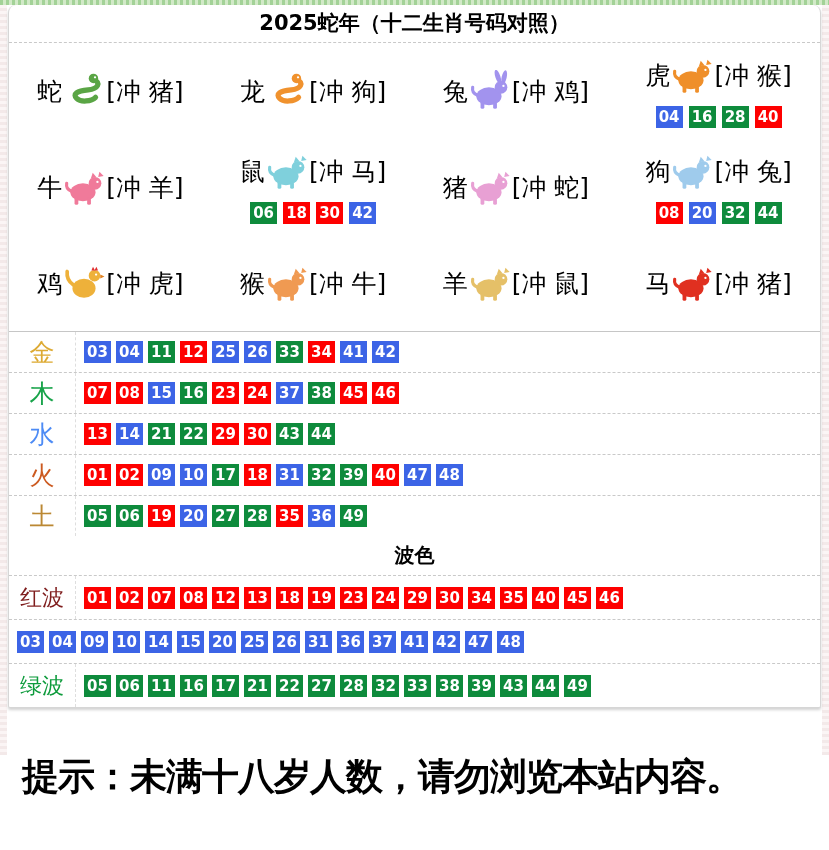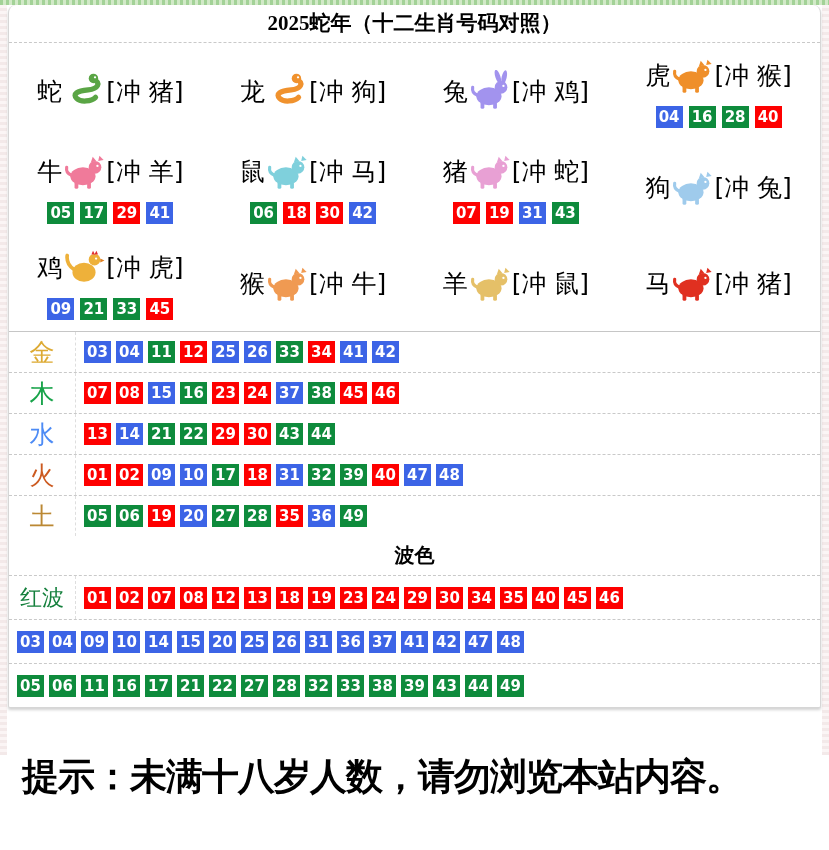--- a/index.html
+++ b/index.html
@@ -18,21 +18,21 @@
 
   .panel{
     position:absolute;left:8px;top:5px;width:811px;
     background:#fff;border:1px solid #d6d6d6;border-top:none;
     border-radius:8px 8px 2px 2px;
     box-shadow:0 2px 3px rgba(0,0,0,.18);
   }
 
   .page-title{
     text-align:center;font-size:21px;font-weight:bold;
-    padding:4px 0 5px 0;border-bottom:1px dashed #c9c9c9;font-family:Liberation Serif, serif;
+    padding:4px 0 5px 0;border-bottom:1px dashed #c9c9c9;
   }
 
   .zodiac-grid{
     display:grid;grid-template-columns:repeat(4,1fr);
     border-bottom:1px solid #c6c6c6;
   }
   .z-cell{height:96px;display:flex;flex-direction:column;align-items:center;justify-content:center;row-gap:10px;}
   .z-top{display:flex;align-items:center;font-size:25px;line-height:1;white-space:nowrap;}
   .z-top .icon{width:42px;height:42px;margin:0 1px;flex:none;}
   .z-nums{white-space:nowrap;}
@@ -142,21 +142,20 @@
               <path d="M26.5 12 l1.8 -5.5 l3.4 4 z" fill="#f07a9a"></path>
               <path d="M33.5 10.5 l1.2 -5 l4 4 z" fill="#f07a9a"></path>
               <ellipse cx="19" cy="25" rx="12" ry="8.5" fill="#f07a9a"></ellipse>
               <circle cx="30.5" cy="16.5" r="6" fill="#f07a9a"></circle>
               <rect x="11" y="30" width="3.6" height="7" rx="1.6" fill="#f07a9a"></rect>
               <rect x="23" y="30" width="3.6" height="7" rx="1.6" fill="#f07a9a"></rect>
               <circle cx="32.8" cy="15.2" r="1.1" fill="#fff"></circle>
             </svg></span>
           <span class="clash">[冲 羊]</span>
         </div>
-        <div class="z-nums"><span class="numbox" style="background: rgb(14, 139, 60);">05</span><span class="numbox" style="background: rgb(14, 139, 60);">17</span><span class="numbox" style="background: rgb(254, 0, 0);">29</span><span class="numbox" style="background: rgb(60, 100, 230);">41</span></div>
       </div>
       <div class="z-cell">
         <div class="z-top">
           <span>鼠</span>
           <span class="icon"><svg width="42" height="42" viewBox="0 0 40 40">
               <path d="M8 24 q-5.5 -2 -4.5 -7.5" stroke="#7fd0dc" stroke-width="3" fill="none" stroke-linecap="round"></path>
               <path d="M26.5 12 l1.8 -5.5 l3.4 4 z" fill="#7fd0dc"></path>
               <path d="M33.5 10.5 l1.2 -5 l4 4 z" fill="#7fd0dc"></path>
               <ellipse cx="19" cy="25" rx="12" ry="8.5" fill="#7fd0dc"></ellipse>
               <circle cx="30.5" cy="16.5" r="6" fill="#7fd0dc"></circle>
@@ -176,52 +175,51 @@
               <path d="M26.5 12 l1.8 -5.5 l3.4 4 z" fill="#e8a0d4"></path>
               <path d="M33.5 10.5 l1.2 -5 l4 4 z" fill="#e8a0d4"></path>
               <ellipse cx="19" cy="25" rx="12" ry="8.5" fill="#e8a0d4"></ellipse>
               <circle cx="30.5" cy="16.5" r="6" fill="#e8a0d4"></circle>
               <rect x="11" y="30" width="3.6" height="7" rx="1.6" fill="#e8a0d4"></rect>
               <rect x="23" y="30" width="3.6" height="7" rx="1.6" fill="#e8a0d4"></rect>
               <circle cx="32.8" cy="15.2" r="1.1" fill="#fff"></circle>
             </svg></span>
           <span class="clash">[冲 蛇]</span>
         </div>
-        <div class="z-nums"><span class="numbox" style="background: rgb(254, 0, 0);">07</span><span class="numbox" style="background: rgb(254, 0, 0);">19</span><span class="numbox" style="background: rgb(60, 100, 230);">31</span><span class="numbox" style="background: rgb(14, 139, 60);">43</span></div>
       </div>
       <div class="z-cell">
         <div class="z-top">
           <span>狗</span>
           <span class="icon"><svg width="42" height="42" viewBox="0 0 40 40">
               <path d="M8 24 q-5.5 -2 -4.5 -7.5" stroke="#9fcbec" stroke-width="3" fill="none" stroke-linecap="round"></path>
               <path d="M26.5 12 l1.8 -5.5 l3.4 4 z" fill="#9fcbec"></path>
               <path d="M33.5 10.5 l1.2 -5 l4 4 z" fill="#9fcbec"></path>
               <ellipse cx="19" cy="25" rx="12" ry="8.5" fill="#9fcbec"></ellipse>
               <circle cx="30.5" cy="16.5" r="6" fill="#9fcbec"></circle>
               <rect x="11" y="30" width="3.6" height="7" rx="1.6" fill="#9fcbec"></rect>
               <rect x="23" y="30" width="3.6" height="7" rx="1.6" fill="#9fcbec"></rect>
               <circle cx="32.8" cy="15.2" r="1.1" fill="#fff"></circle>
             </svg></span>
           <span class="clash">[冲 兔]</span>
         </div>
+        <div class="z-nums"><span class="numbox" style="background: rgb(254, 0, 0);">08</span><span class="numbox" style="background: rgb(60, 100, 230);">20</span><span class="numbox" style="background: rgb(14, 139, 60);">32</span><span class="numbox" style="background: rgb(14, 139, 60);">44</span></div>
       </div>
       <div class="z-cell">
         <div class="z-top">
           <span>鸡</span>
           <span class="icon"><svg width="42" height="42" viewBox="0 0 40 40">
               <path d="M10 22 q-7 -5 -6 -13" stroke="#eeb13a" stroke-width="3.5" fill="none" stroke-linecap="round"></path>
               <ellipse cx="20" cy="25" rx="11" ry="9" fill="#eeb13a"></ellipse>
               <circle cx="30" cy="13" r="5.5" fill="#eeb13a"></circle>
               <path d="M27 8 l1.6 -3.5 l1.6 3 l1.6 -3 l1.6 3.5 z" fill="#e03030"></path>
               <path d="M35.5 12 l4 1.8 l-4 1.8 z" fill="#e08020"></path>
               <circle cx="31.5" cy="12" r="1.1" fill="#fff"></circle>
             </svg></span>
           <span class="clash">[冲 虎]</span>
         </div>
-        <div class="z-nums"><span class="numbox" style="background: rgb(60, 100, 230);">09</span><span class="numbox" style="background: rgb(14, 139, 60);">21</span><span class="numbox" style="background: rgb(14, 139, 60);">33</span><span class="numbox" style="background: rgb(254, 0, 0);">45</span></div>
       </div>
       <div class="z-cell">
         <div class="z-top">
           <span>猴</span>
           <span class="icon"><svg width="42" height="42" viewBox="0 0 40 40">
               <path d="M8 24 q-5.5 -2 -4.5 -7.5" stroke="#f09a52" stroke-width="3" fill="none" stroke-linecap="round"></path>
               <path d="M26.5 12 l1.8 -5.5 l3.4 4 z" fill="#f09a52"></path>
               <path d="M33.5 10.5 l1.2 -5 l4 4 z" fill="#f09a52"></path>
               <ellipse cx="19" cy="25" rx="12" ry="8.5" fill="#f09a52"></ellipse>
               <circle cx="30.5" cy="16.5" r="6" fill="#f09a52"></circle>
@@ -339,21 +337,21 @@
           <span class="numbox" style="background: rgb(254, 0, 0);">35</span>
           <span class="numbox" style="background: rgb(60, 100, 230);">36</span>
           <span class="numbox" style="background: rgb(14, 139, 60);">49</span>
         </div>
       </div>
     </div>
 
   <div class="sec-head">波色</div>
   <div id="wave-rows">
       <div class="data-row wv-row">
-        <div class="row-label" style="color: #15803d;">红波</div>
+        <div class="row-label" style="color: #7f1d1d;">红波</div>
         <div class="row-nums">
           <span class="numbox" style="background: rgb(254, 0, 0);">01</span>
           <span class="numbox" style="background: rgb(254, 0, 0);">02</span>
           <span class="numbox" style="background: rgb(254, 0, 0);">07</span>
           <span class="numbox" style="background: rgb(254, 0, 0);">08</span>
           <span class="numbox" style="background: rgb(254, 0, 0);">12</span>
           <span class="numbox" style="background: rgb(254, 0, 0);">13</span>
           <span class="numbox" style="background: rgb(254, 0, 0);">18</span>
           <span class="numbox" style="background: rgb(254, 0, 0);">19</span>
           <span class="numbox" style="background: rgb(254, 0, 0);">23</span>
@@ -381,20 +379,21 @@
           <span class="numbox" style="background: rgb(60, 100, 230);">31</span>
           <span class="numbox" style="background: rgb(60, 100, 230);">36</span>
           <span class="numbox" style="background: rgb(60, 100, 230);">37</span>
           <span class="numbox" style="background: rgb(60, 100, 230);">41</span>
           <span class="numbox" style="background: rgb(60, 100, 230);">42</span>
           <span class="numbox" style="background: rgb(60, 100, 230);">47</span>
           <span class="numbox" style="background: rgb(60, 100, 230);">48</span>
         </div>
       </div>
       <div class="data-row wv-row">
+        <div class="row-label" style="color: rgb(14, 155, 60);">绿波</div>
         <div class="row-nums">
           <span class="numbox" style="background: rgb(14, 139, 60);">05</span>
           <span class="numbox" style="background: rgb(14, 139, 60);">06</span>
           <span class="numbox" style="background: rgb(14, 139, 60);">11</span>
           <span class="numbox" style="background: rgb(14, 139, 60);">16</span>
           <span class="numbox" style="background: rgb(14, 139, 60);">17</span>
           <span class="numbox" style="background: rgb(14, 139, 60);">21</span>
           <span class="numbox" style="background: rgb(14, 139, 60);">22</span>
           <span class="numbox" style="background: rgb(14, 139, 60);">27</span>
           <span class="numbox" style="background: rgb(14, 139, 60);">28</span>

